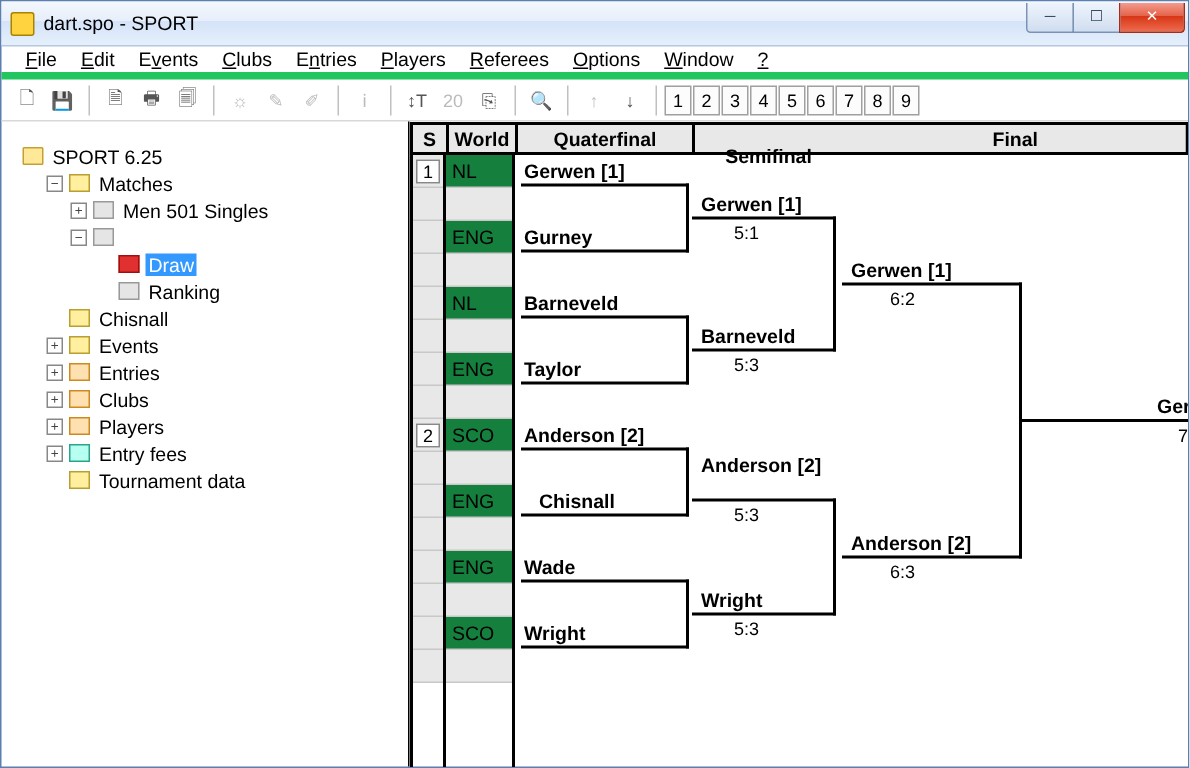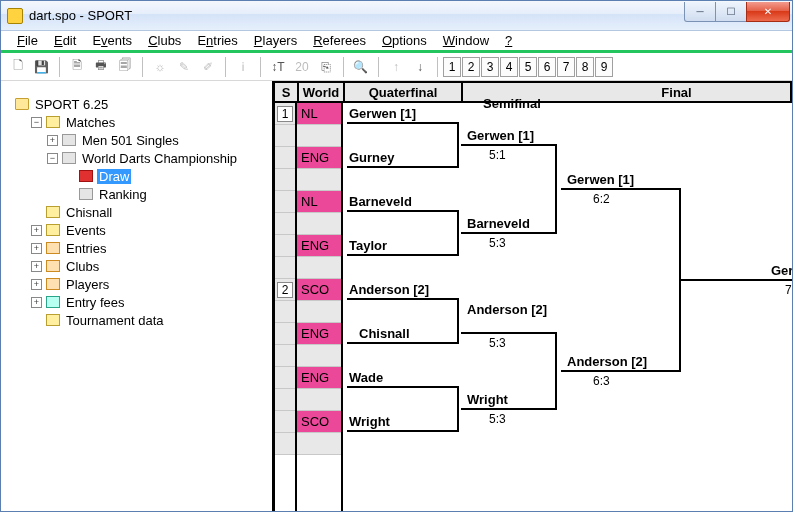--- a/index.html
+++ b/index.html
@@ -61,21 +61,21 @@
     color: #fff;
     border-color: #a52d15;
   }
   
   .menubar {
     height: 22px;
     display: flex;
     align-items: center;
     padding: 0 8px;
     gap: 0;
-    border-bottom: 3px solid #22c55e;
+    border-bottom: 5px solid #22c55e;
   }
   .menubar .menu-item {
     padding: 2px 8px;
     font-size: 13px;
   }
   .menubar .menu-item u { text-decoration: underline; }
   
   .toolbar {
     height: 28px;
     display: flex;
@@ -204,21 +204,21 @@
   .c-qf  { left: 70px; width: 118px; }
   .c-sf  { left: 188px; width: 100px; }
   .c-f   { left: 288px; width: 210px; }
   .c-w   { left: 498px; width: 90px; }
 
   .srow {
     height: 22px;
     border-bottom: 1px solid #c8c8c8;
     background: #e8e8e8;
   }
-  .c-club .srow { background:#ec4899; padding-left:4px; display:flex; align-items:center; font-size:13px;}
+  .c-club .srow { background:#15803d; padding-left:4px; display:flex; align-items:center; font-size:13px;}
   .c-s .srow { display:flex; align-items:center; justify-content:center; font-size:12px;}
   .c-s .seed { background:#fff; border:1px solid #888; width:16px; height:16px; display:flex;align-items:center;justify-content:center;}
 
   .player {
     position: absolute;
     font-weight: bold;
     font-size: 13px;
     white-space: nowrap;
   }
   .score {
@@ -322,21 +322,20 @@
           <span class="tree-label">Men 501 Singles</span>
         </div>
           </li>
 
         <li>
             <div class="tree-row">
           <span class="conn"></span>
               <span class="conn"></span>
               <span class="toggle">−</span>
           <span class="node-icon gray"></span>
-          <span class="tree-label">World Darts Championship</span>
         </div>
           </li>
 
         <li>
             <div class="tree-row">
           <span class="conn"></span>
               <span class="conn"></span>
               <span class="conn"></span>
               <span class="conn"></span>
           <span class="node-icon red"></span>

